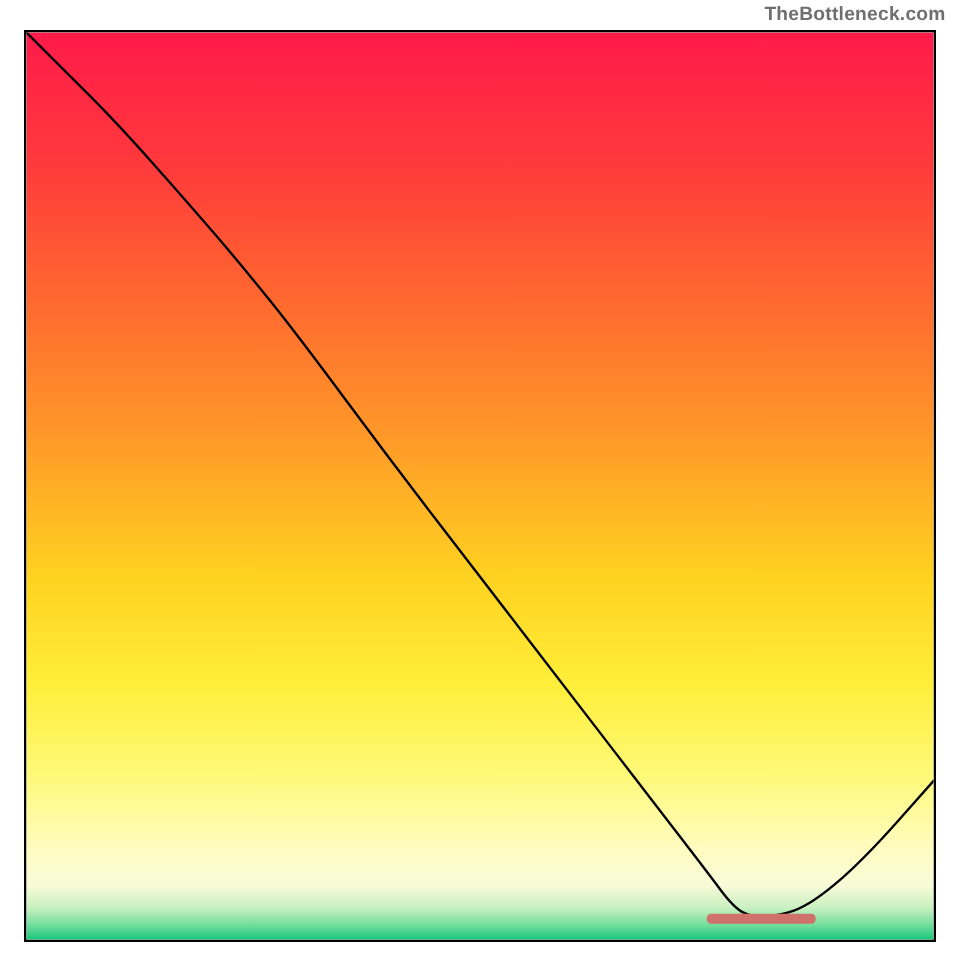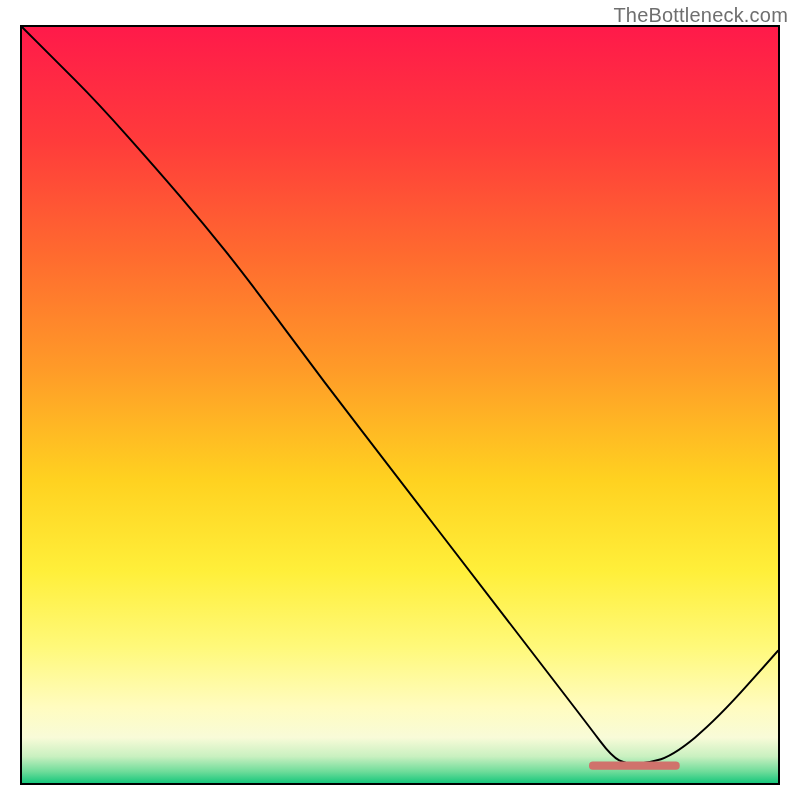--- a/index.html
+++ b/index.html
@@ -8,22 +8,22 @@
     width: 800px;
     height: 800px;
     position: relative;
     font-family: Arial, Helvetica, sans-serif;
     background: #fff;
   }
   .watermark {
     position: absolute;
     top: 4px;
     right: 12px;
-    font-size: 20px;
-    font-weight: normal;
+    font-size: 16px;
+    font-weight: bold;
     color: #6f6f6f;
     letter-spacing: 0.2px;
     z-index: 10;
   }
   .plot-frame {
     position: absolute;
     left: 20px;
     top: 25px;
     width: 760px;
     height: 760px;

